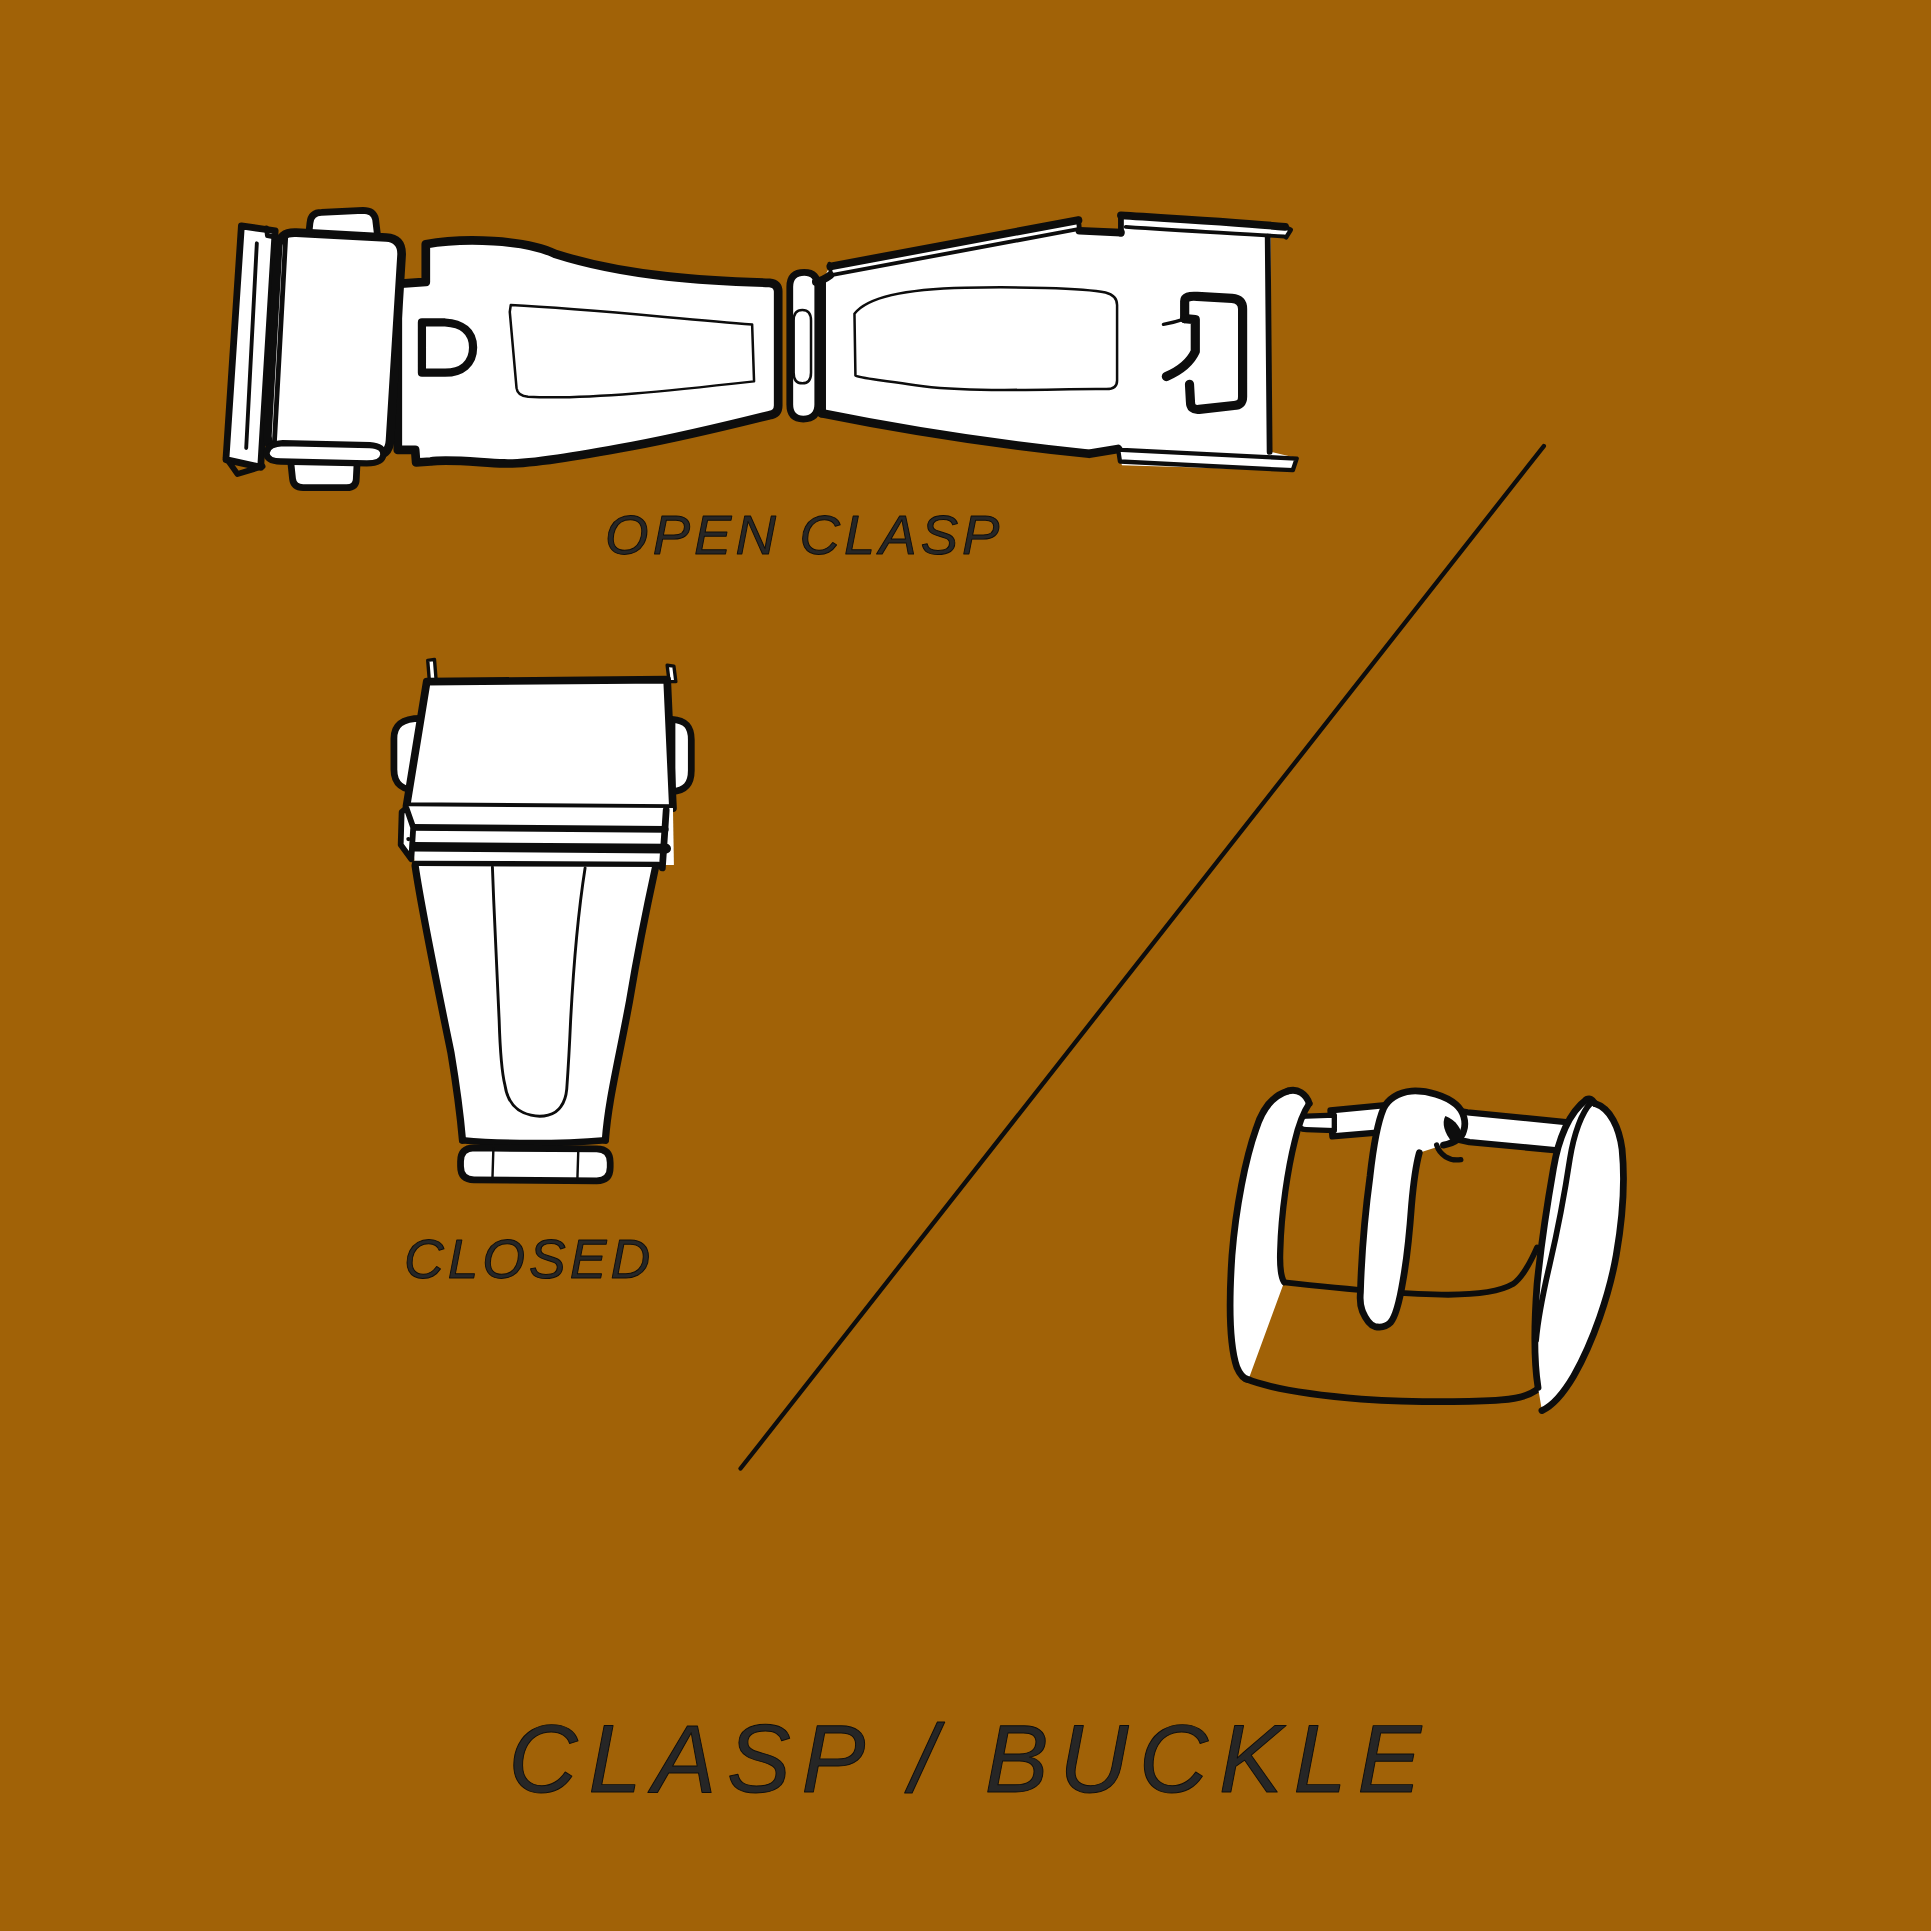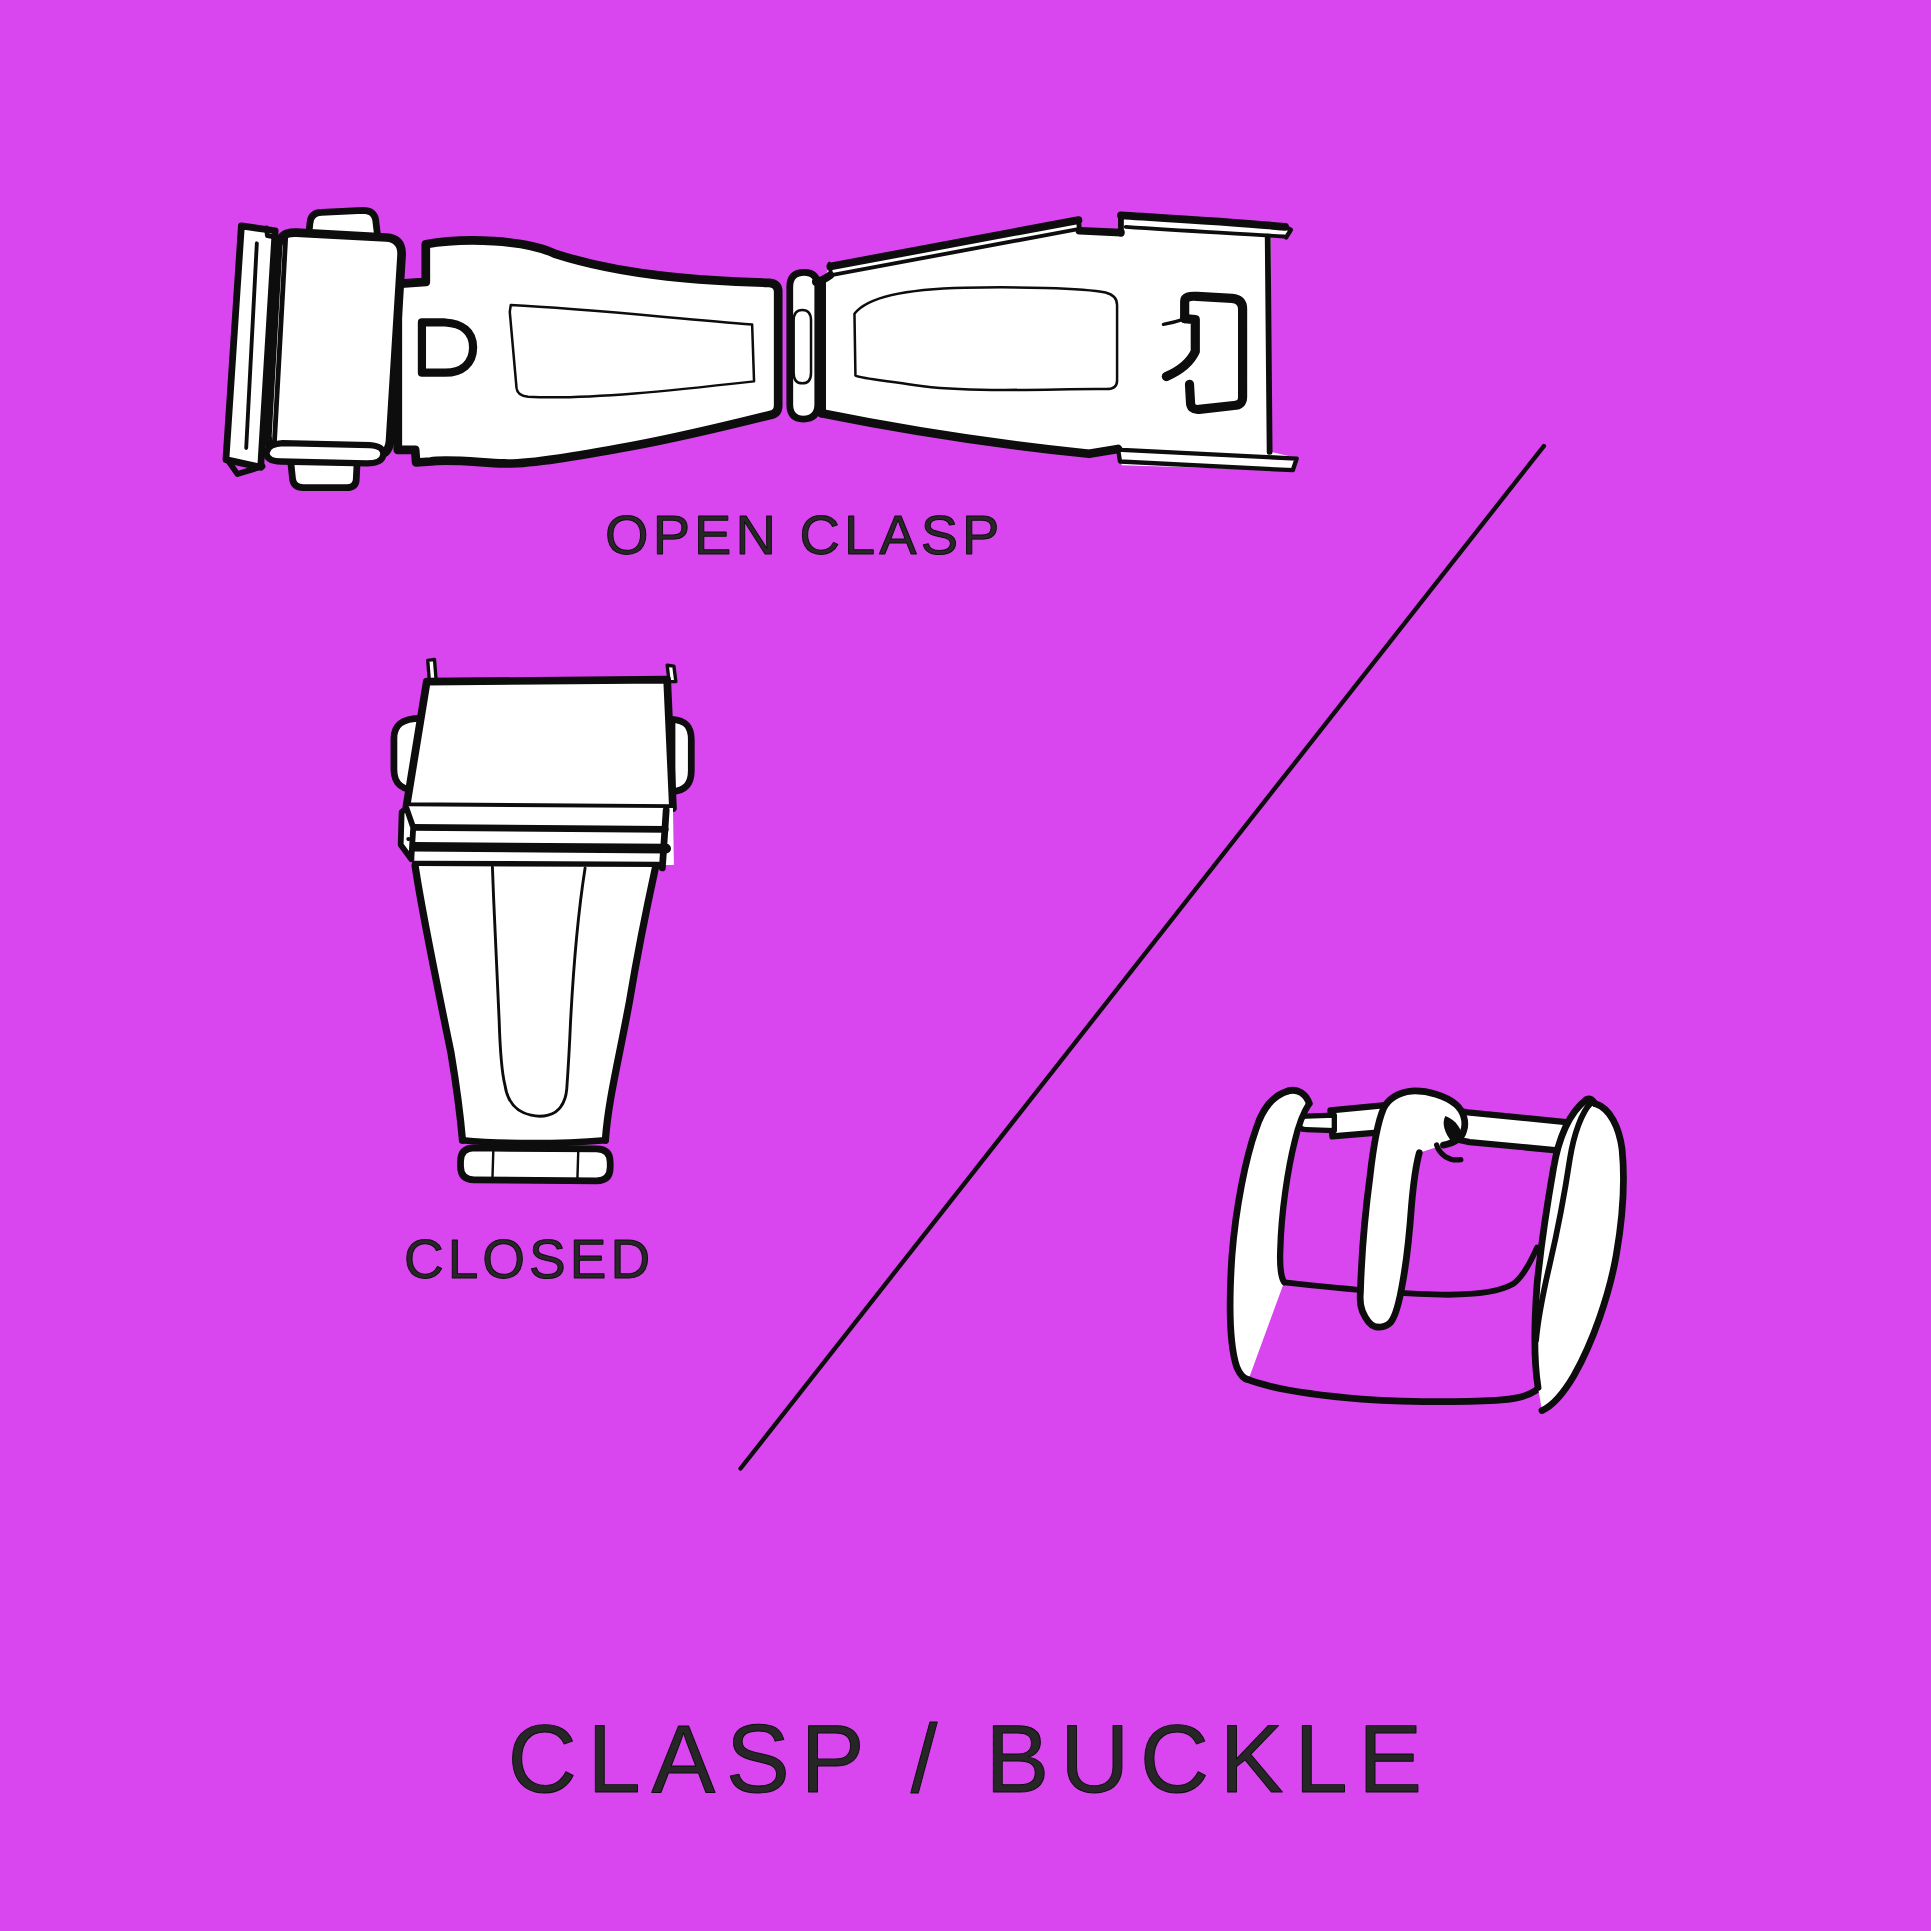--- a/index.html
+++ b/index.html
@@ -1,16 +1,16 @@
 <!DOCTYPE html>
 <html><head>
 <meta charset="utf-8">
 <style>
   html,body{margin:0;padding:0;background:#ffffff;}
-  .page{position:relative;width:1931px;height:1931px;background:#d946ef;overflow:hidden;}
+  .page{position:relative;width:1931px;height:1931px;background:#a16207;overflow:hidden;font-style:italic;}
   svg{position:absolute;left:0;top:0;}
   text{font-family:"Liberation Sans",sans-serif;fill:#262626;}
 </style>
 </head>
 <body>
 <div class="page">
 <svg width="1931" height="1931" viewBox="0 0 2000 2000" fill="none" stroke-linecap="round" stroke-linejoin="round">
 <g stroke="#0d0d0d">
 
 <path d="M 319,250 L 321,231 Q 322,220 333,220 L 376,218 Q 387,218 389,227 L 392,252 Z" fill="#fff" stroke-width="7"></path>

